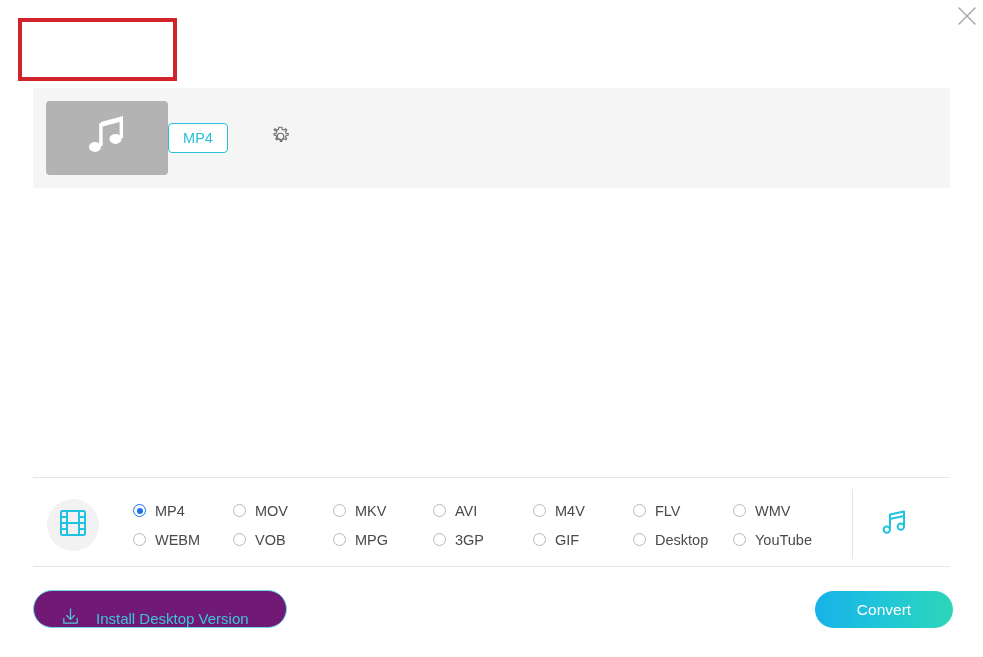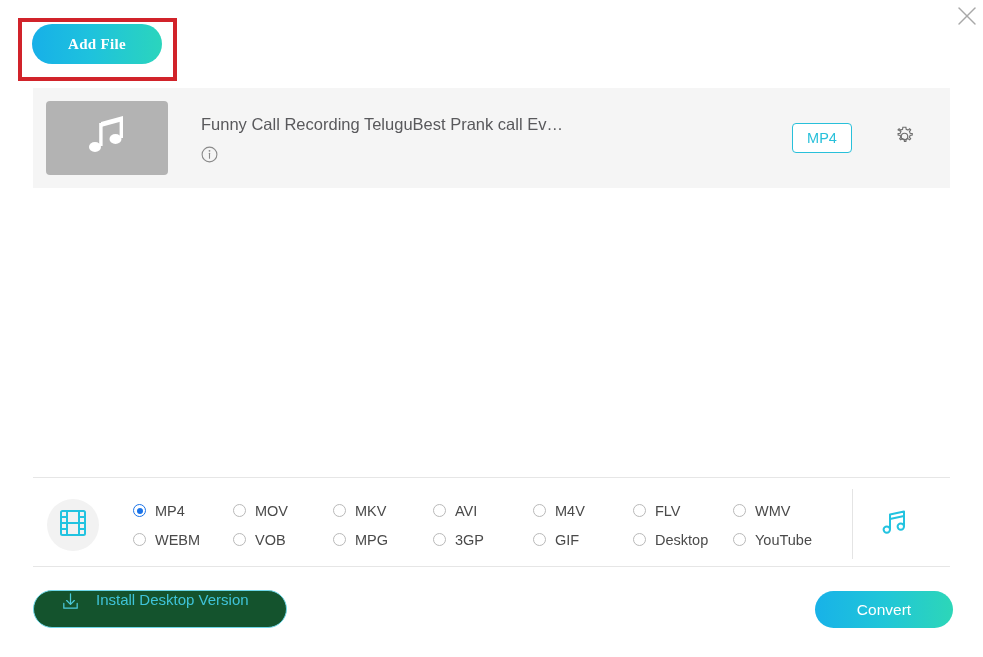--- a/index.html
+++ b/index.html
@@ -127,22 +127,22 @@
     position: absolute; left: 873px; top: 505px;
     width: 42px; height: 38px; cursor: pointer;
     display: flex; align-items: center; justify-content: center;
   }
 
   
   .install-btn {
     position: absolute; left: 33px; top: 590px;
     width: 254px; height: 38px;
     border: 1px solid #6fd7e8; border-radius: 19px;
-    background: #14532d; cursor: pointer;
-    display: flex; align-items: flex-start;
+    background: #701a75; cursor: pointer;
+    display: flex; align-items: flex-end;
     color: #3fc3d8; font-size: 15px;
   }
   .install-btn .dl-icon { margin-left: 26px; margin-right: 15px; display:flex; }
   .convert-btn {
     position: absolute; left: 815px; top: 591px;
     width: 138px; height: 37px;
     border: none; border-radius: 19px;
     background: linear-gradient(90deg, #18b2e8 0%, #20c6d8 50%, #2dd6b8 100%);
     color: #fff; font-size: 15.5px; cursor: pointer;
     display: flex; align-items: center; justify-content: center;
@@ -155,50 +155,37 @@
 
   <div class="close-btn">
     <span>
       <svg width="24" height="24" viewBox="0 0 24 24" fill="none" stroke="#a8a8a8" stroke-width="1.4" stroke-linecap="round">
         <line x1="4" y1="4" x2="20" y2="20"></line>
         <line x1="20" y1="4" x2="4" y2="20"></line>
       </svg>
     </span>
   </div>
 
-  <div class="addfile-wrap">
-    <button class="addfile-btn">Add File</button>
-  </div>
   <div class="annot-box"></div>
 
   <div class="file-row">
     <div class="thumb">
       <span>
         <svg width="52" height="52" viewBox="0 0 52 52">
           <g fill="#ffffff">
             <path d="M20 12 L42 6 L42 11 L20 17 Z"></path>
             <rect x="18.2" y="13" width="3.4" height="23"></rect>
             <rect x="38.6" y="7" width="3.4" height="21"></rect>
             <ellipse cx="14" cy="37" rx="6" ry="5"></ellipse>
             <ellipse cx="34.5" cy="29" rx="6" ry="5"></ellipse>
           </g>
         </svg>
       </span>
     </div>
 
-    <div class="file-meta">
-      <div class="file-name">Funny Call Recording TeluguBest Prank call Ev…</div>
-      <div class="info-icon">
-        <svg width="17" height="17" viewBox="0 0 17 17" fill="none" stroke="#8a8a8a" stroke-width="1.1">
-          <circle cx="8.5" cy="8.5" r="7.4"></circle>
-          <line x1="8.5" y1="7.3" x2="8.5" y2="12.2" stroke-linecap="round"></line>
-          <circle cx="8.5" cy="4.8" r="0.9" fill="#8a8a8a" stroke="none"></circle>
-        </svg>
-      </div>
-    </div>
 
     <div class="fmt-badge">MP4</div>
 
     <div class="gear-btn">
       <span>
         <svg width="23" height="23" viewBox="0 0 24 24" fill="none" stroke="#6e6e6e" stroke-width="1.2">
           <circle cx="12" cy="12" r="3.4"></circle>
           <path d="M12 1.9 l1.55 0 .3 2.2a8 8 0 0 1 1.85.77l1.78-1.33 1.1 1.1-1.33 1.78a8 8 0 0 1 .77 1.85l2.2.3 0 1.55-2.2.3a8 8 0 0 1-.77 1.85l1.33 1.78-1.1 1.1-1.78-1.33a8 8 0 0 1-1.85.77l-.3 2.2-1.55 0-.3-2.2a8 8 0 0 1-1.85-.77l-1.78 1.33-1.1-1.1 1.33-1.78a8 8 0 0 1-.77-1.85l-2.2-.3 0-1.55 2.2-.3a8 8 0 0 1 .77-1.85L5.3 4.64l1.1-1.1 1.78 1.33a8 8 0 0 1 1.85-.77l.3-2.2z" transform="translate(0.05 0.5) scale(0.99)"></path>
         </svg>
       </span>

